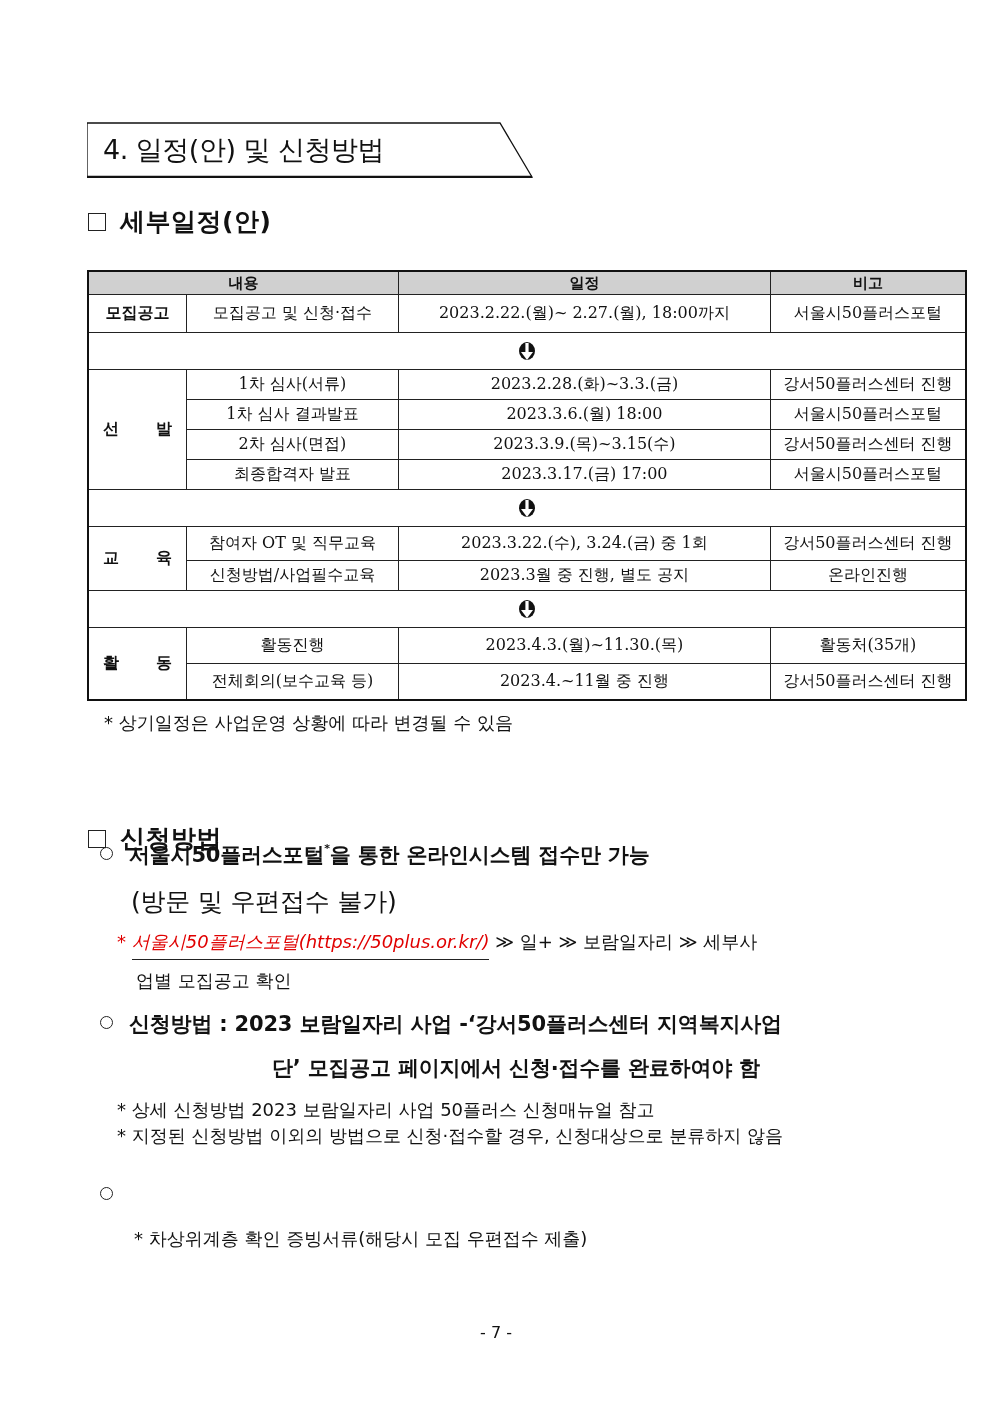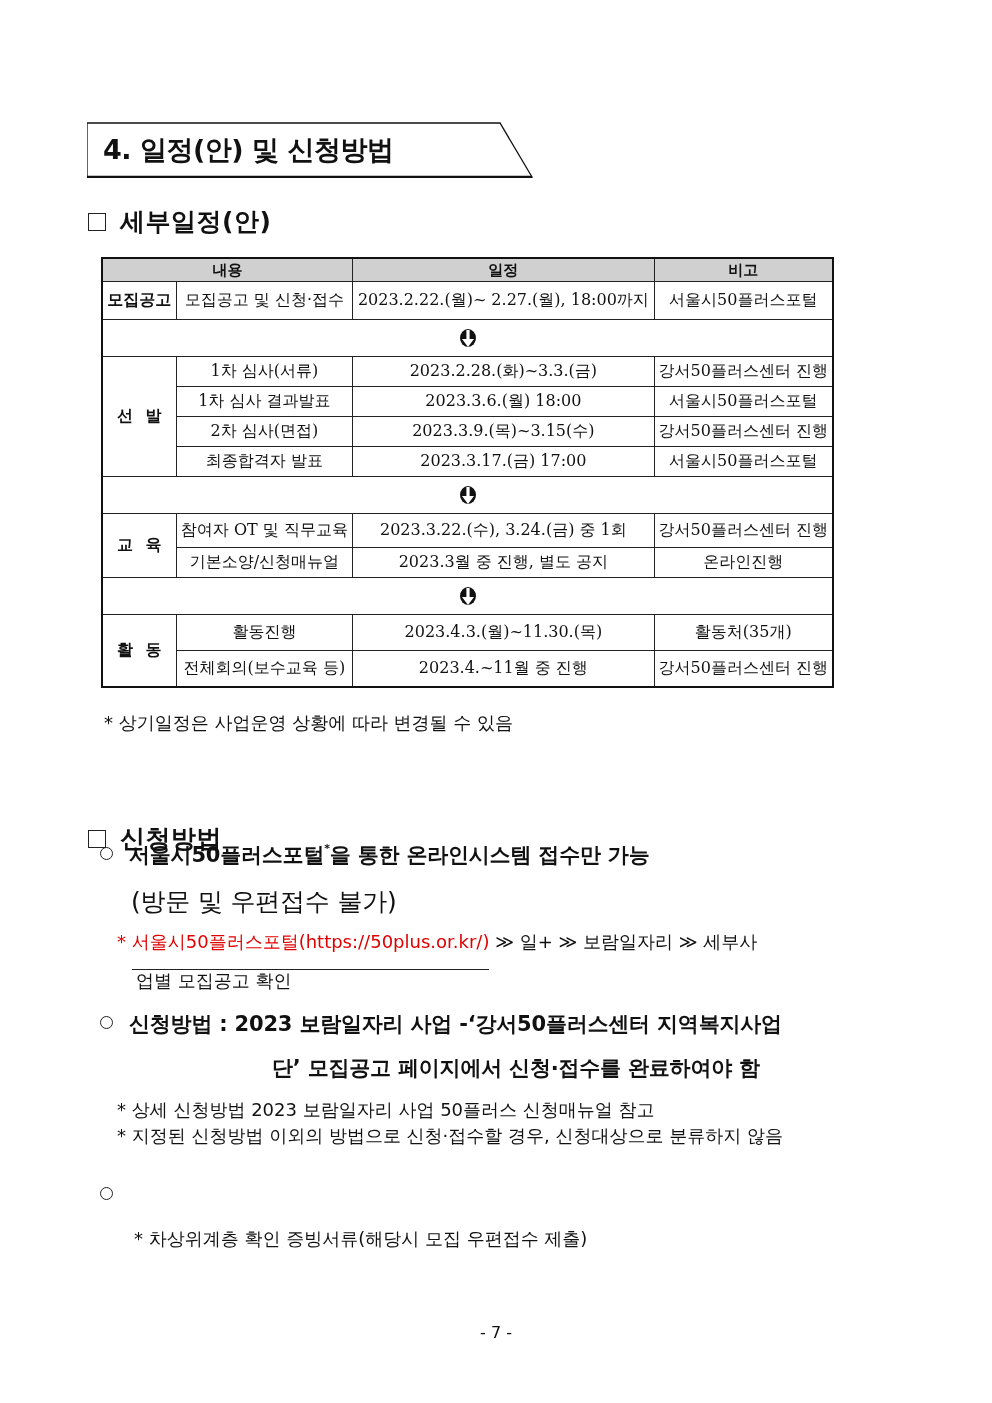--- a/index.html
+++ b/index.html
@@ -3,49 +3,49 @@
 <meta charset="utf-8">
 <style>
   html, body { margin: 0; padding: 0; background: #ffffff; }
   body { width: 992px; height: 1403px; position: relative; overflow: hidden;
          font-family: "DejaVu Sans", "Liberation Sans", sans-serif; color: #111; }
   .abs { position: absolute; }
 
   
   .banner { left: 87px; top: 122px; width: 446px; height: 56px; }
   .banner svg { position: absolute; left: 0; top: 0; }
-  .banner-text { position: absolute; left: 16px; top: 10px; font-size: 27px; font-weight: bold;
+  .banner-text { position: absolute; left: 16px; top: 10px; font-size: 27px; font-weight: normal;
                  letter-spacing: -0.5px; white-space: nowrap; }
 
   .sq-heading { display: flex; align-items: center; white-space: nowrap; }
   .sq { width: 18px; height: 18px; border: 1.5px solid #222; box-sizing: border-box; margin-right: 14px; }
   .sq-title { font-size: 25px; font-weight: bold; letter-spacing: 0.5px; }
 
   
-  table.sched { position: absolute; left: 87px; top: 257px; width: 733px; border-collapse: collapse;
-                font-family: "DejaVu Serif", "Liberation Serif", serif; font-size: 16px; margin-left: 14px; }
+  table.sched { position: absolute; left: 87px; top: 270px; width: 880px; border-collapse: collapse;
+                font-family: "DejaVu Serif", "Liberation Serif", serif; font-size: 16px; }
   table.sched td, table.sched th { border: 1px solid #222; text-align: center; padding: 0 4px;
                 white-space: nowrap; }
   table.sched { border: 2px solid #111; }
   table.sched th { background: #d0d0d0; font-weight: bold; height: 22px; font-size: 15px; }
   .h-row td { height: 37px; }
   .row-30 td { height: 29px; }
   .row-34 td { height: 33px; }
   .row-36 td { height: 35px; }
   .arrow-row td { height: 36px; }
   .grp { display: flex; justify-content: space-between; padding: 0 10px; font-weight: bold; }
   .bold { font-weight: bold; }
   .arrow-icon { display: inline-block; width: 18px; height: 20px; vertical-align: middle; }
 
   .note { font-size: 18px; white-space: nowrap; }
   .bullet-line { font-size: 21px; font-weight: bold; white-space: nowrap; letter-spacing: -0.2px; }
   .circle { display: inline-block; width: 13px; height: 13px; border: 1.6px solid #222; border-radius: 50%;
             box-sizing: border-box; margin-right: 16px; vertical-align: 2px; }
   .red { color: #e00000; }
-  .link-under { border-bottom: 1.5px solid #222; padding-bottom: 17px; }
+  .link-under { border-bottom: 1.5px solid #222; padding-bottom: 7px; font-style: italic; }
   .sup { font-size: 11px; vertical-align: 10px; }
   .page-num { left: 0; width: 992px; top: 1323px; text-align: center; font-size: 16px; }
 </style>
 </head>
 <body>
 
 <div class="abs banner">
   <svg width="446" height="56">
     <polyline points="0,1 413,1 445,55 0,55 0,1" fill="#fff" stroke="#111" stroke-width="1.3"></polyline>
     <line x1="0" y1="55" x2="445" y2="55" stroke="#111" stroke-width="2.5"></line>
@@ -128,21 +128,21 @@
       <div class="grp">
             <span>교</span>
             <span>육</span>
           </div>
     </td>
     <td>참여자 OT 및 직무교육</td>
     <td>2023.3.22.(수), 3.24.(금) 중 1회</td>
     <td>강서50플러스센터 진행</td>
   </tr>
   <tr class="row-30">
-    <td>기본소양/신청매뉴얼</td>
+    <td>신청방법/사업필수교육</td>
     <td>2023.3월 중 진행, 별도 공지</td>
     <td>온라인진행</td>
   </tr>
   <tr class="arrow-row">
     <td colspan="4">
       <svg class="arrow-icon" viewBox="0 0 18 20">
         <ellipse cx="9" cy="10" rx="8" ry="9" fill="#111"></ellipse>
         <rect x="7.4" y="2" width="3.2" height="11" fill="#fff"></rect>
         <polygon points="3,11 15,11 9,19" fill="#fff"></polygon>
       </svg>

